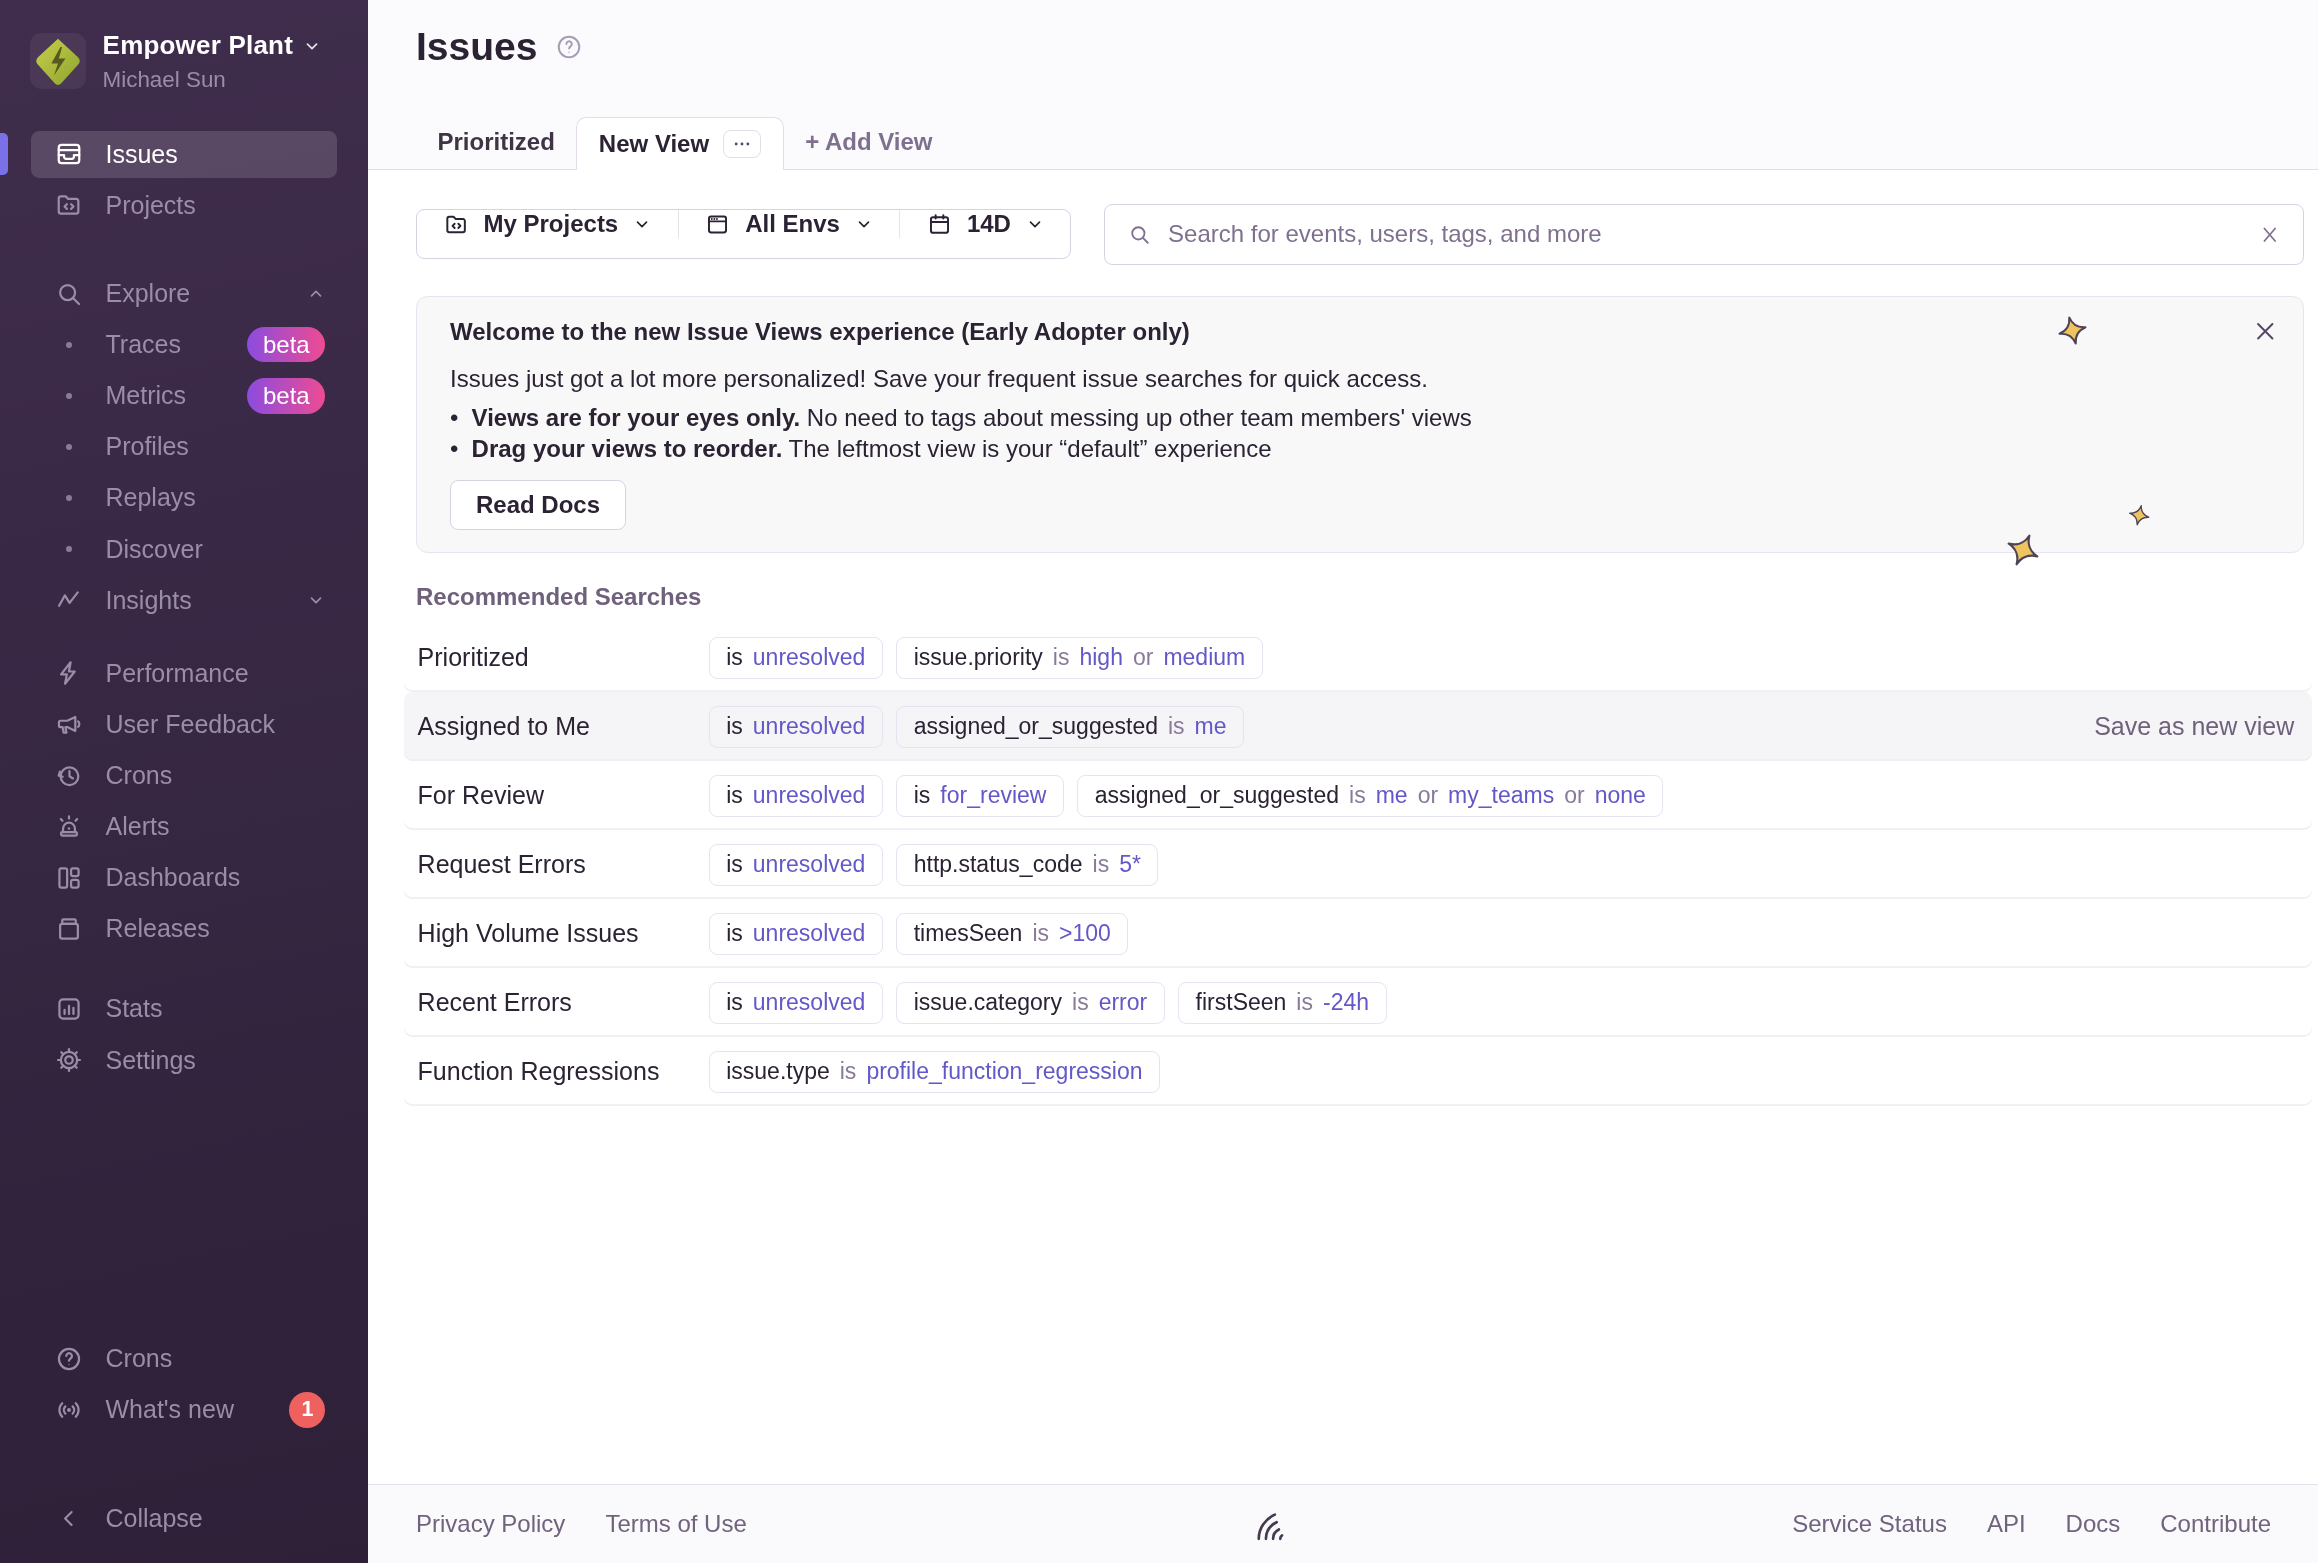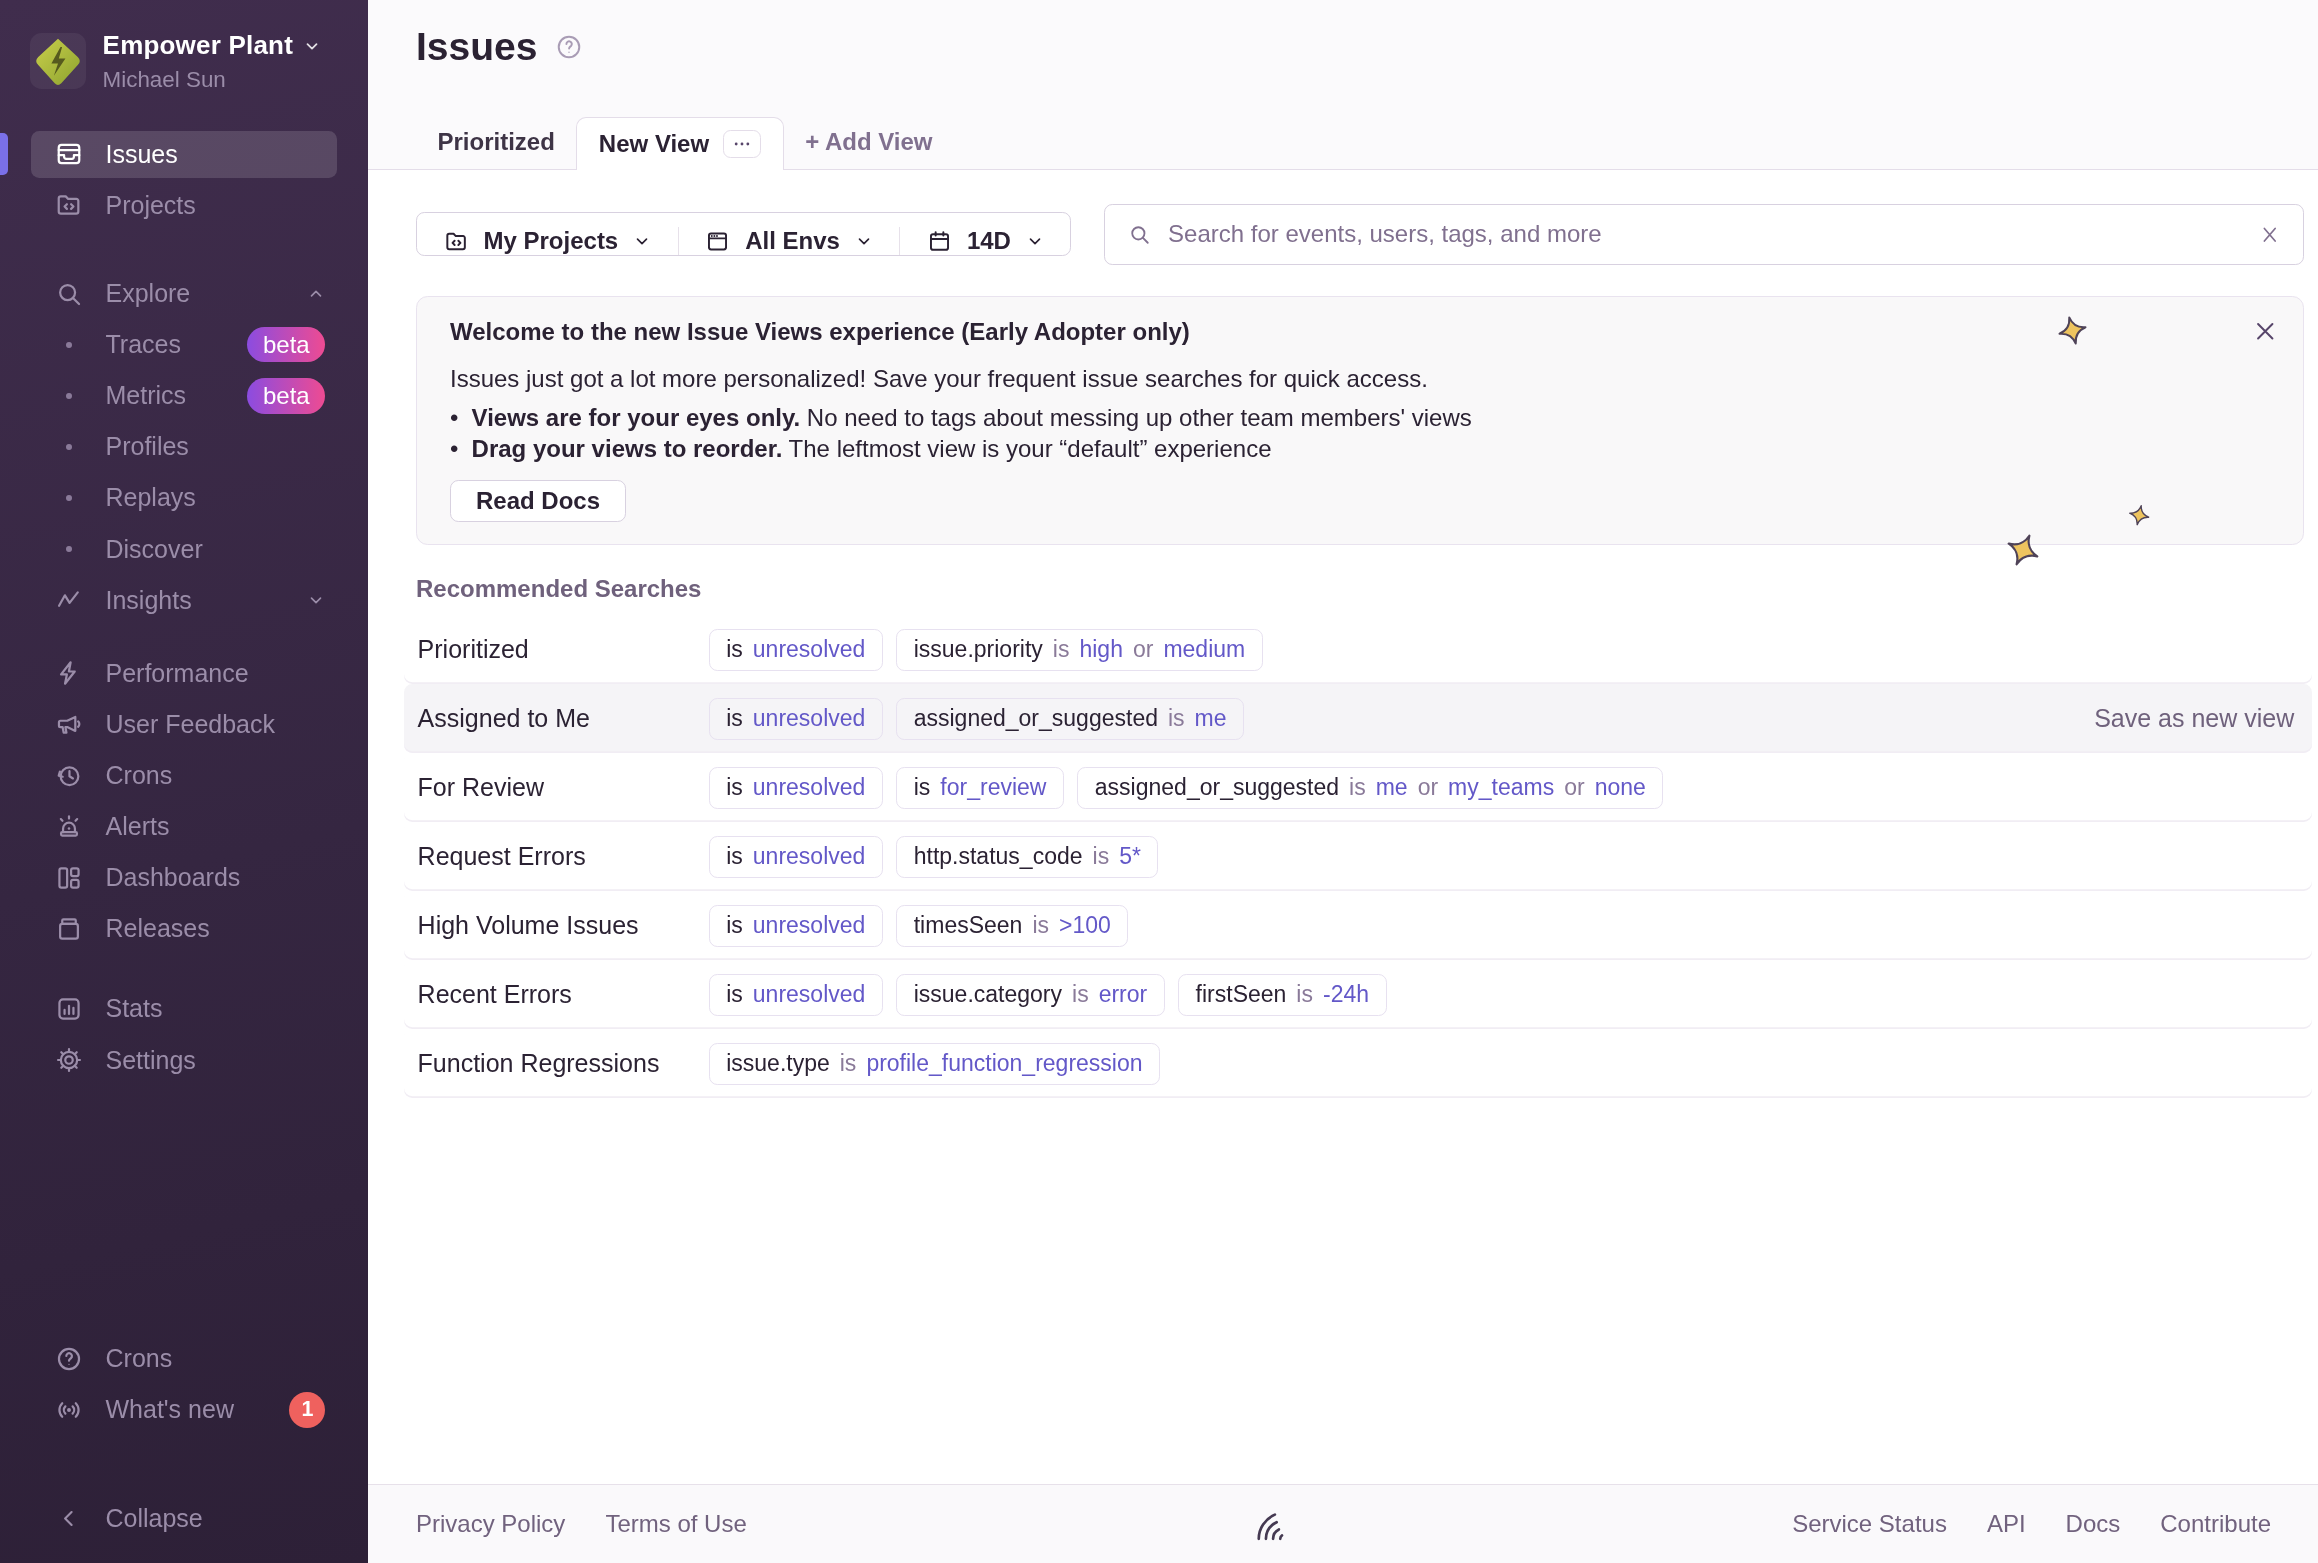--- a/index.html
+++ b/index.html
@@ -32,37 +32,37 @@
   h1{font-size:39px;font-weight:700;color:#2b2233;line-height:1.15}
   .qmark{color:#a99cb5}
   .tabsrow{margin-top:46px;padding:0 48px;display:flex;align-items:flex-end;border-bottom:0.8px solid #e4dde9}
   .tab{height:53px;display:flex;align-items:center;padding:0 21.5px;font-size:24px;font-weight:600;color:#3e3446;cursor:pointer}
   .tab-active{background:#fff;border:0.8px solid #e4dde9;border-bottom:none;border-radius:10px 10px 0 0;margin-bottom:-0.8px;gap:14px;color:#2b2233;font-weight:700}
   .dots-btn{width:38px;height:28px;border:0.8px solid #e4dde9;border-radius:7.5px;display:flex;align-items:center;justify-content:center;color:#57456a}
   .tab-add{color:#80708f}
 
   .content{flex:1;background:#fff;padding:34px 15px 0 48px}
   .filters{display:flex;gap:33px;align-items:center}
-  .seg{display:flex;border:1.7px solid #d8d1e0;border-radius:8.3px;background:#fff;height:44px;align-items:flex-end;overflow:hidden;flex:0 0 auto}
+  .seg{display:flex;border:1.7px solid #d8d1e0;border-radius:8.3px;background:#fff;height:50px;align-items:flex-start;overflow:hidden;flex:0 0 auto}
   .segitem{display:flex;align-items:center;gap:15px;padding:0 26.5px;font-size:24px;font-weight:600;color:#2b2233;cursor:pointer}
   .segitem + .segitem{border-left:1.7px solid #e7e1ea}
   .segchev{color:#2b2233}
   .searchbox{flex:1;height:61px;border:1.7px solid #d8d1e0;border-radius:8.3px;background:#fff;display:flex;align-items:center;gap:16.6px;padding:0 23px}
   .searchbox input{flex:1;border:0;outline:0;font:inherit;font-size:24px;color:#2b2233;background:transparent}
   ::placeholder{color:#80708f;opacity:1}
   .muted-ic{color:#80708f}
 
   .banner{margin-top:31px;position:relative;background:#f9f8f9;border:1.7px solid #e9e3ef;border-radius:11.6px;padding:18px 33px 21.5px;font-size:24px;color:#2b2233}
   .banner-title{font-weight:700;line-height:33px}
   .banner-body{margin-top:14px;line-height:33px}
   .banner-notes{margin-top:6.6px;line-height:33px}
   .banner ul{margin-top:7.5px;list-style:none}
   .banner li{display:flex;gap:13.2px;line-height:31px}
   .bullet{flex:0 0 auto}
-  .readdocs{margin-top:15.7px;height:42px;padding:0 25px;border:1.7px solid #d8d1e0;border-radius:8.3px;background:#fff;font-size:24px;font-weight:700;color:#2b2233;display:inline-flex;align-items:center;cursor:pointer}
+  .readdocs{margin-top:15.7px;height:50px;padding:0 25px;border:1.7px solid #d8d1e0;border-radius:8.3px;background:#fff;font-size:24px;font-weight:700;color:#2b2233;display:inline-flex;align-items:center;cursor:pointer}
   .banner-close{position:absolute;top:21.5px;right:25px;color:#57456a;cursor:pointer}
   .sparkle{position:absolute}
 
   .rec-heading{margin-top:28px;font-size:24px;font-weight:700;color:#6f617c;line-height:31px}
   .rows{margin-top:11.6px;margin-left:-11.6px;margin-right:-8.3px}
   .row{height:69px;display:flex;align-items:center;padding:0 18px 0 13.2px;border-radius:8.3px;box-shadow:inset 0 -1.7px 0 #f1edf4;font-size:25px}
   .row.hover{background:#f5f4f7}
   .row-label{flex:0 0 291px;color:#2b2233}
   .tokens{display:flex;gap:13.2px;align-items:center}
   .chip{border:1.7px solid #e7e1f0;border-radius:8.3px;padding:6.6px 16.6px;display:flex;gap:10px;font-size:23px;white-space:nowrap;background:transparent}

